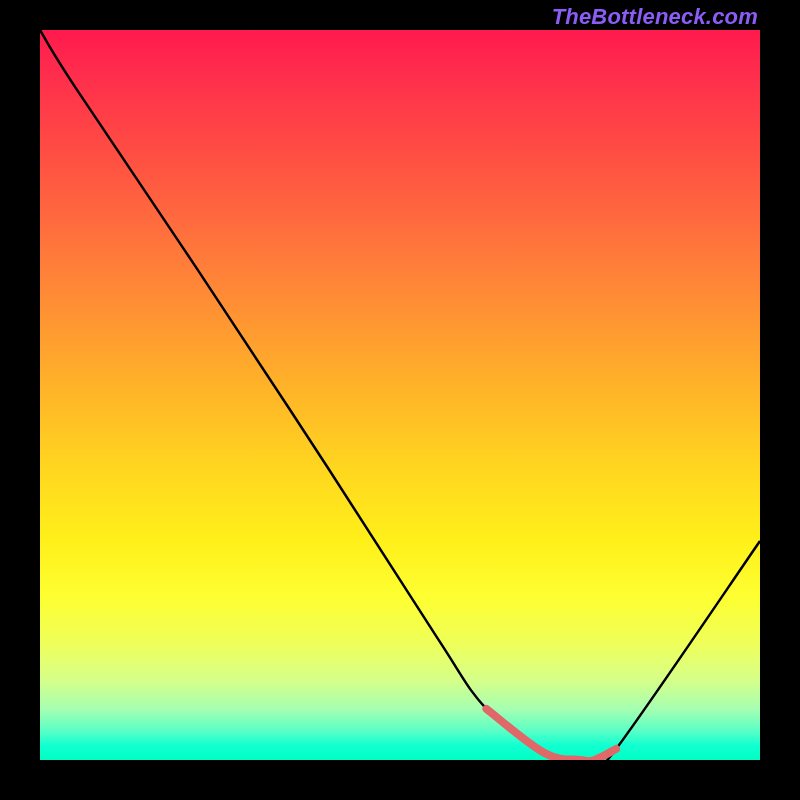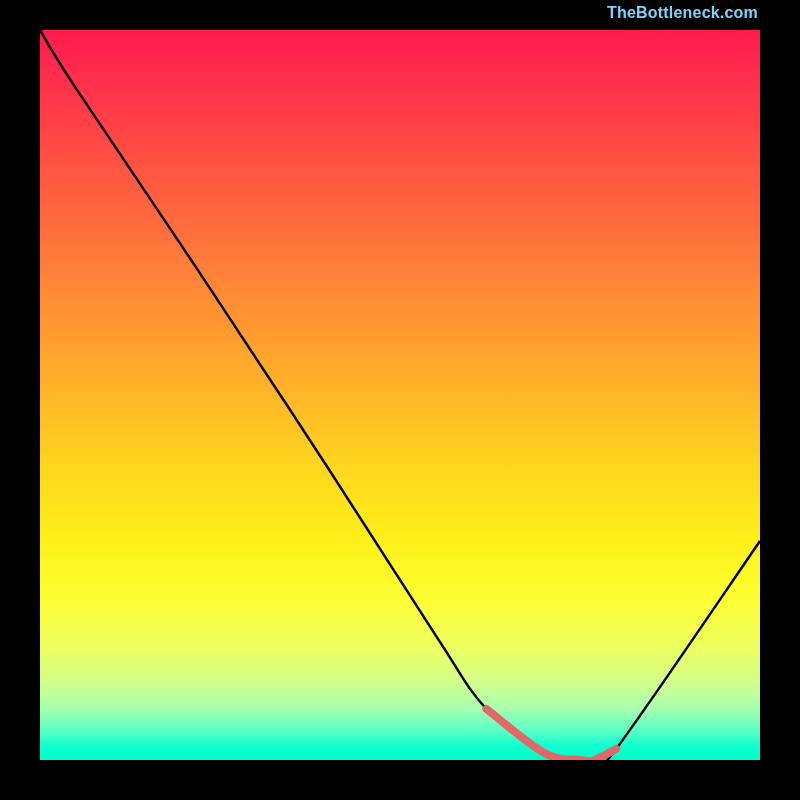--- a/index.html
+++ b/index.html
@@ -48,24 +48,25 @@
   }
   .curve {
     position: absolute;
     inset: 0;
     pointer-events: none;
   }
   .watermark {
     position: absolute;
     top: 4px;
     right: 42px;
-    font-size: 16px;
+    font-size: 22px;
     font-weight: bold;
-    color: #7dd3fc;
+    color: #8b5cf6;
     letter-spacing: 0.2px;
+    font-style: italic;
   }
 </style>
 </head>
 <body>
 
 <div class="frame">
 
   <div class="watermark">TheBottleneck.com</div>
 
   <div class="plot-area">

